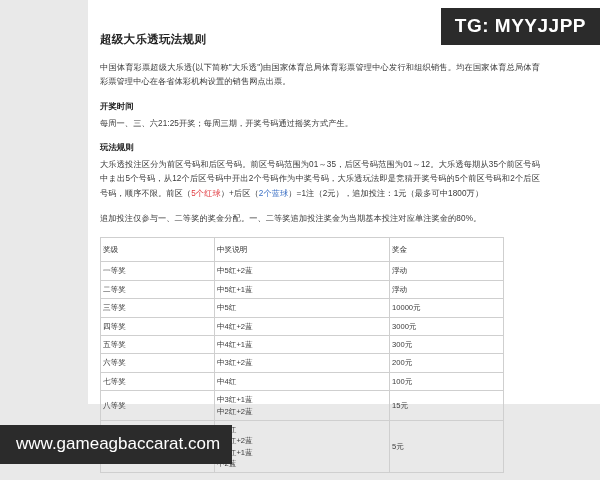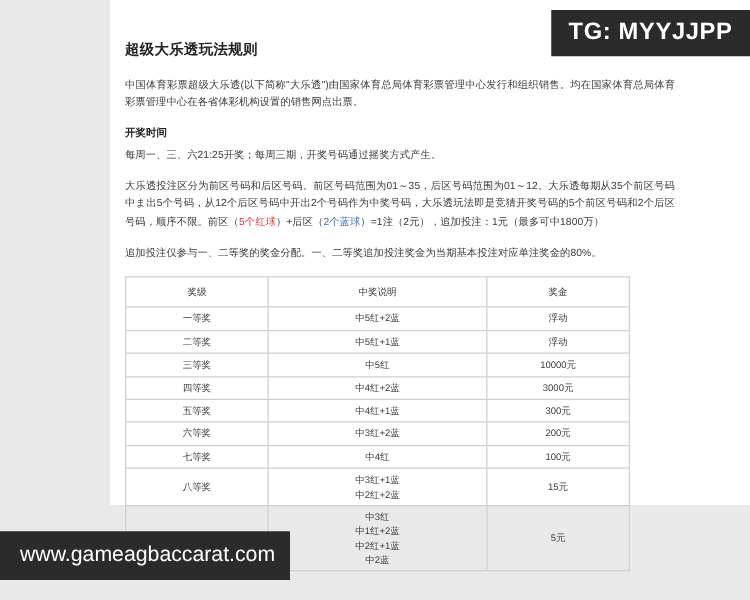--- a/index.html
+++ b/index.html
@@ -93,21 +93,21 @@
     margin: 16px 0 6px 0;
   }
   table.rules {
     border-collapse: collapse;
     width: 404px;
     font-size: 7.6px;
     color: #3a3a3a;
   }
   table.rules th, table.rules td {
     border: 1px solid #cfcfcf;
-    text-align: center;
+    text-align: left;
     vertical-align: middle;
     padding: 3px 2px;
     line-height: 1.5;
     font-weight: normal;
   }
   table.rules th {
     font-weight: normal;
     color: #333;
     height: 17px;
   }
@@ -130,20 +130,21 @@
 <div class="page">
   <div class="content">
 
     <h1 class="doc-title">超级大乐透玩法规则</h1>
 
     <p class="para">中国体育彩票超级大乐透(以下简称"大乐透")由国家体育总局体育彩票管理中心发行和组织销售。均在国家体育总局体育彩票管理中心在各省体彩机构设置的销售网点出票。</p>
 
     <div class="section-head">开奖时间</div>
     <p class="para">每周一、三、六21:25开奖；每周三期，开奖号码通过摇奖方式产生。</p>
 
+    <div class="section-head">玩法规则</div>
     <p class="para">
       <span>大乐透投注区分为前区号码和后区号码。前区号码范围为01～35，后区号码范围为01～12。大乐透每期从35个前区号码中ま出5个号码，从12个后区号码中开出2个号码作为中奖号码，大乐透玩法即是竞猜开奖号码的5个前区号码和2个后区号码，顺序不限。前区（<span class="red">5个红球</span>）+后区（<span class="blue">2个蓝球</span>）=1注（2元），追加投注：1元（最多可中1800万）</span>
     </p>
 
     <p class="para">追加投注仅参与一、二等奖的奖金分配。一、二等奖追加投注奖金为当期基本投注对应单注奖金的80%。</p>
 
 
     <table class="rules">
       <thead>
         <tr>

